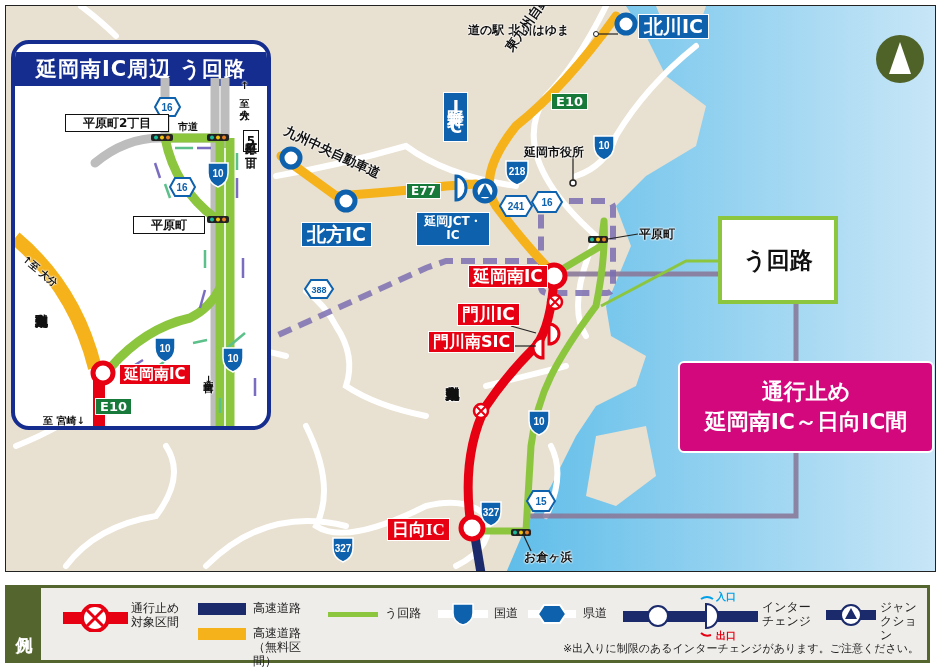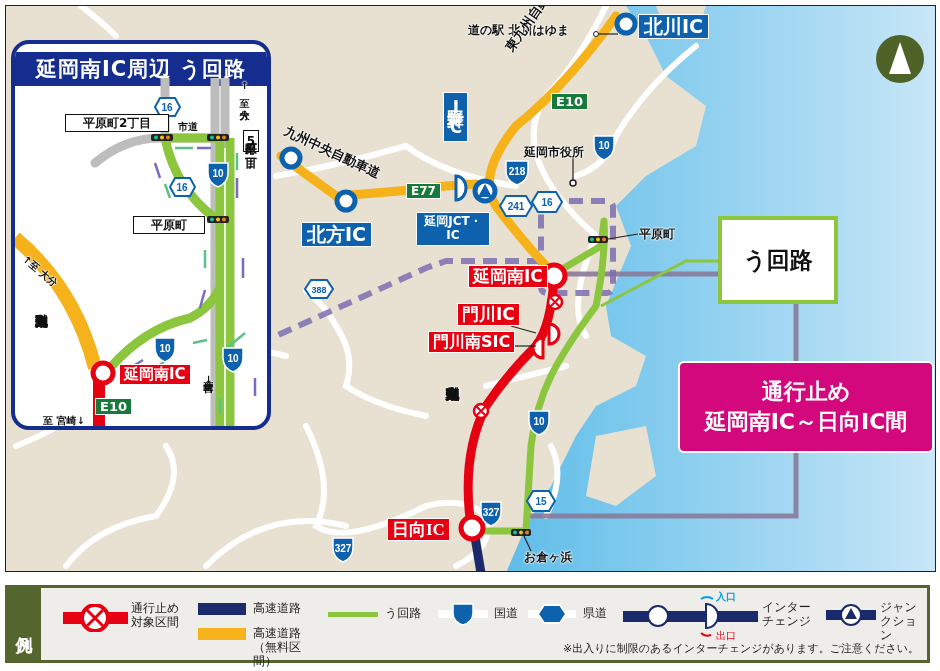--- a/index.html
+++ b/index.html
@@ -308,21 +308,21 @@
   <span class="lg" style="left:575px;top:19px;">県道</span>
 
   <svg style="position:absolute;left:615px;top:5px;" width="135" height="48">
     <rect x="0" y="18" width="135" height="11" fill="#1b2a6b"></rect>
     <circle cx="35" cy="23" r="10" fill="#fff" stroke="#1b2a6b" stroke-width="2"></circle>
     <path d="M83 11 A12 12 0 0 1 83 35 Z" fill="#fff" stroke="#1b2a6b" stroke-width="2"></path>
     <path d="M78 6 Q84 2 90 6" stroke="#00a0e9" stroke-width="2" fill="none"></path>
     <path d="M88 42 Q82 44 78 40" stroke="#e60012" stroke-width="2" fill="none"></path>
   </svg>
   <span class="lg" style="left:708px;top:3px;color:#00a0e9;font-size:10px;font-weight:bold;">入口</span>
-  <span class="lg" style="left:708px;top:42px;color:#e60012;font-size:10px;font-weight:normal;">出口</span>
+  <span class="lg" style="left:708px;top:42px;color:#e60012;font-size:10px;font-weight:bold;">出口</span>
   <span class="lg" style="left:754px;top:13px;width:56px;">インターチェンジ</span>
 
   <svg style="position:absolute;left:818px;top:15px;" width="50" height="24">
     <rect x="0" y="7" width="50" height="10" fill="#1b2a6b"></rect>
     <circle cx="25" cy="12" r="10" fill="#fff" stroke="#1b2a6b" stroke-width="2"></circle>
     <polygon points="25,5 31,16 19,16" fill="#1b2a6b"></polygon>
   </svg>
   <span class="lg" style="left:872px;top:13px;width:44px;">ジャンクション</span>
 
   <span class="lg-note">※出入りに制限のあるインターチェンジがあります。ご注意ください。</span>

